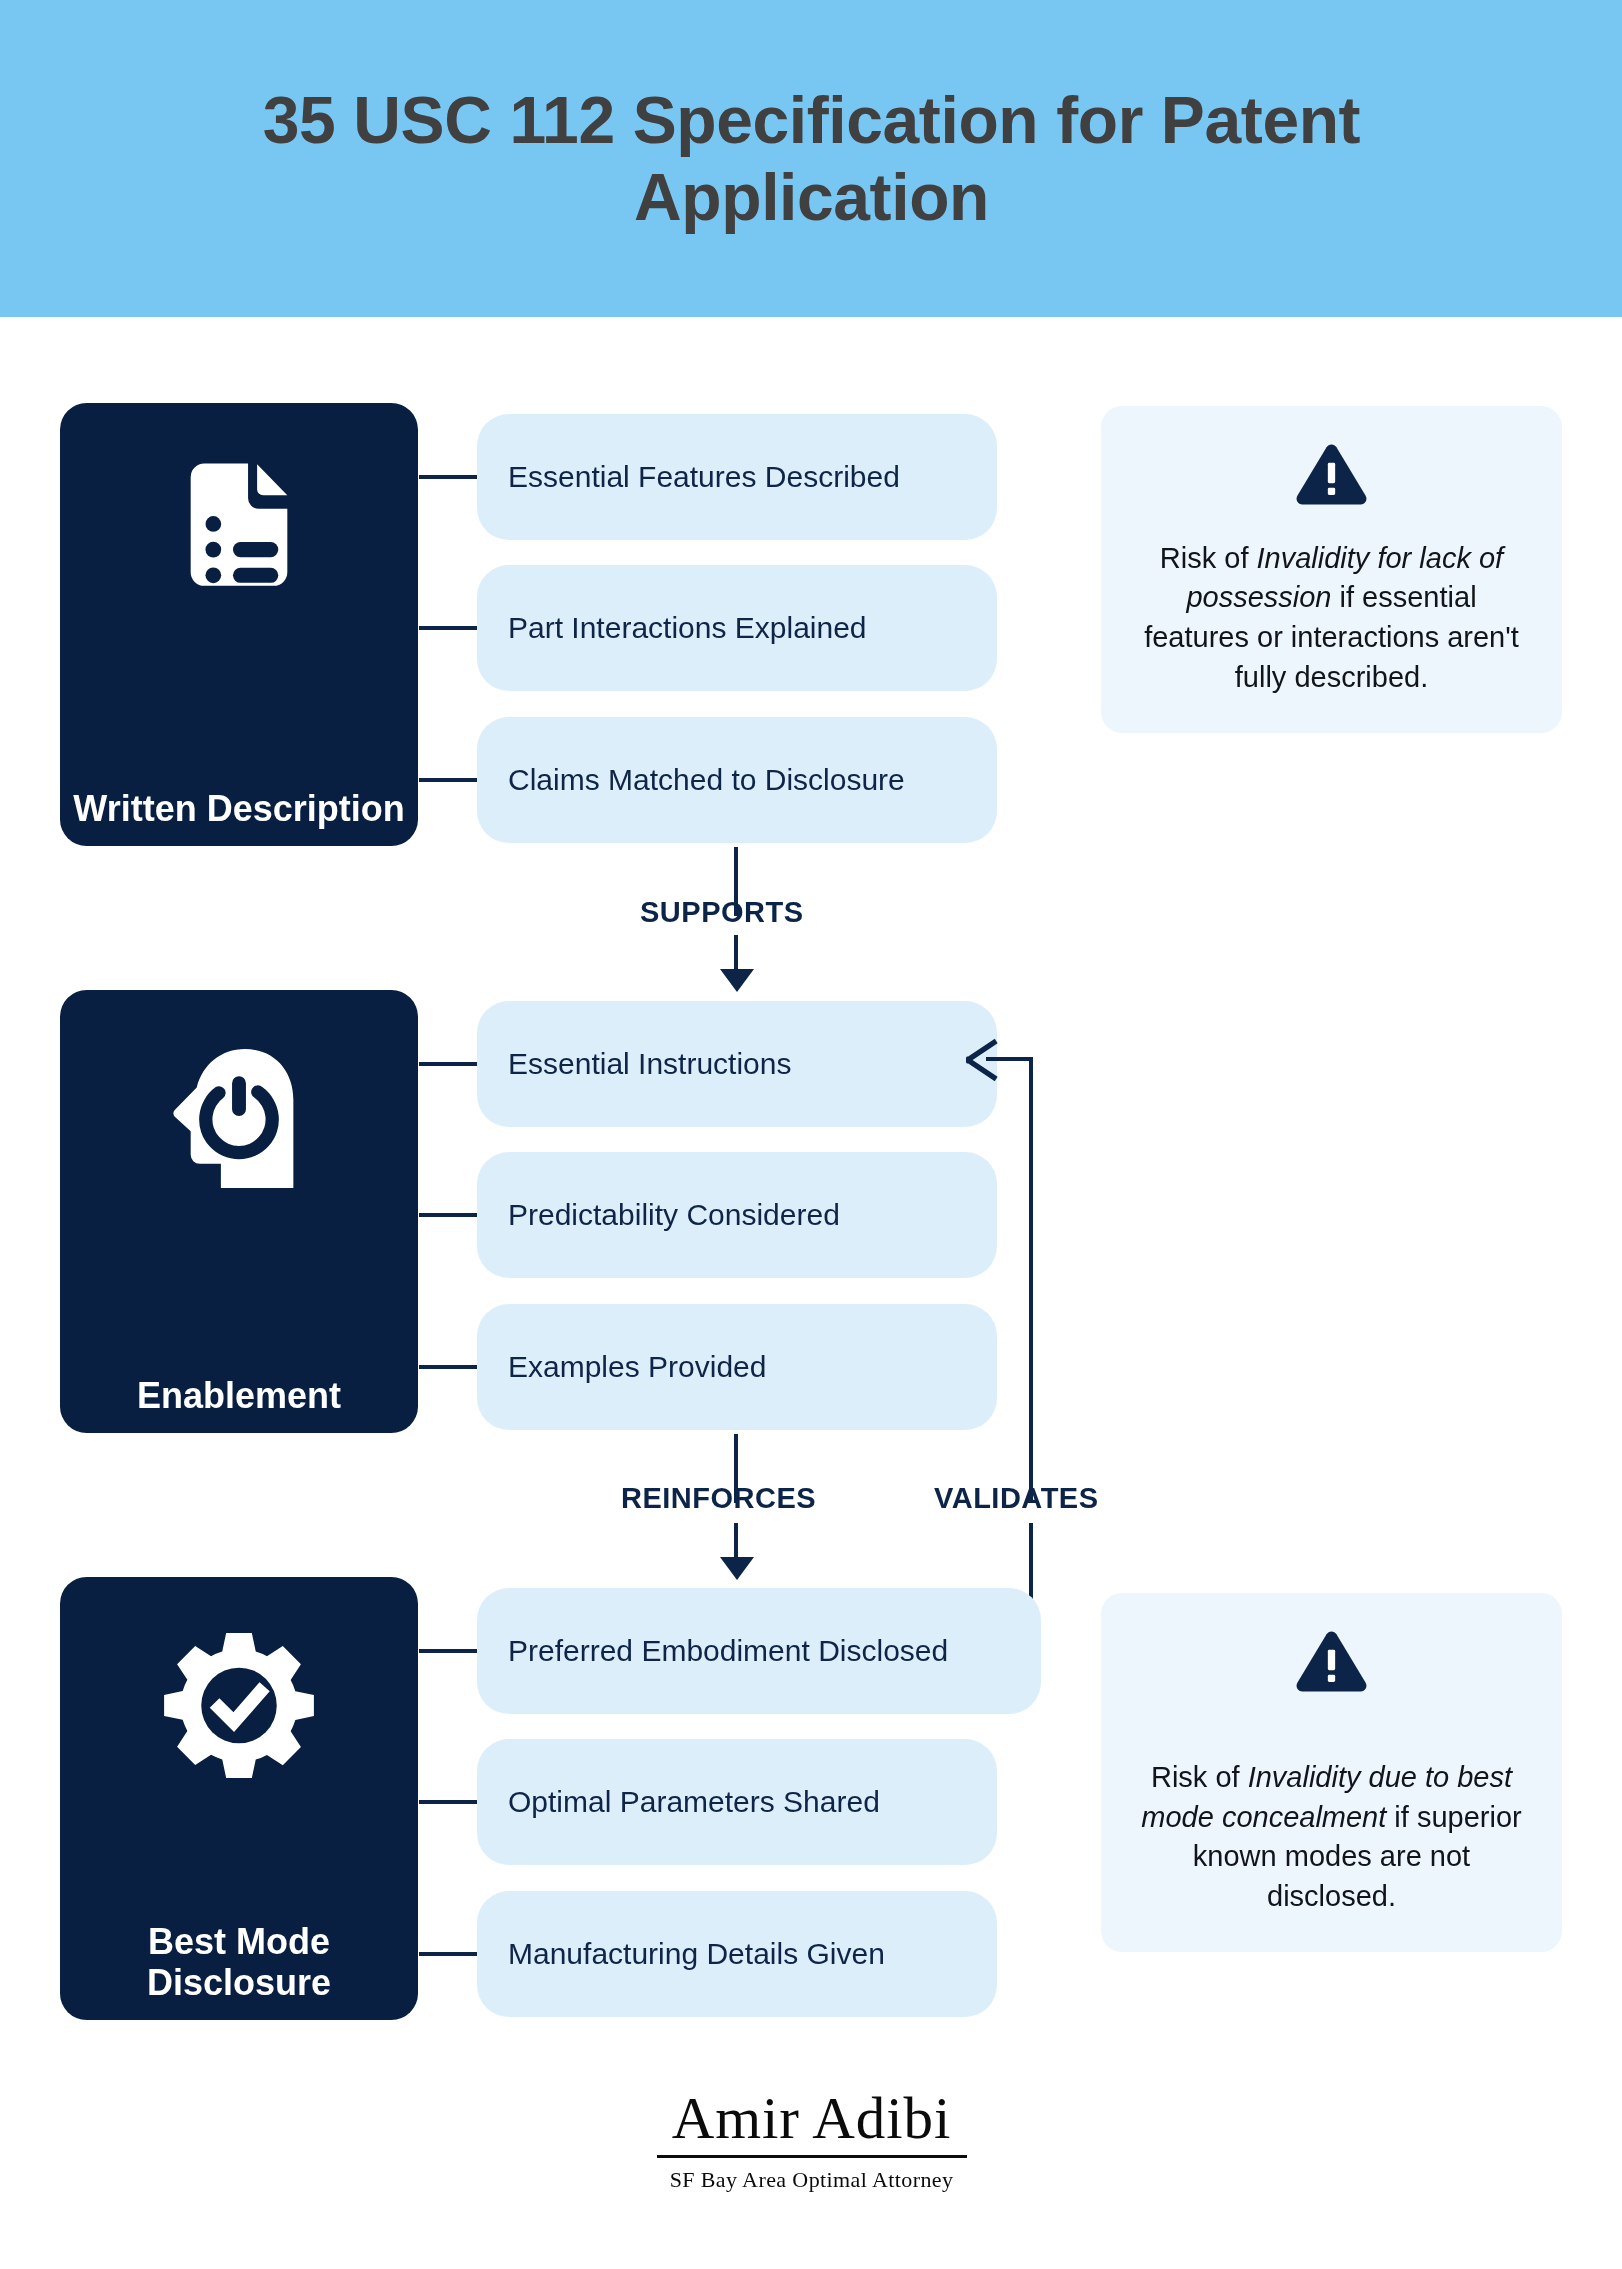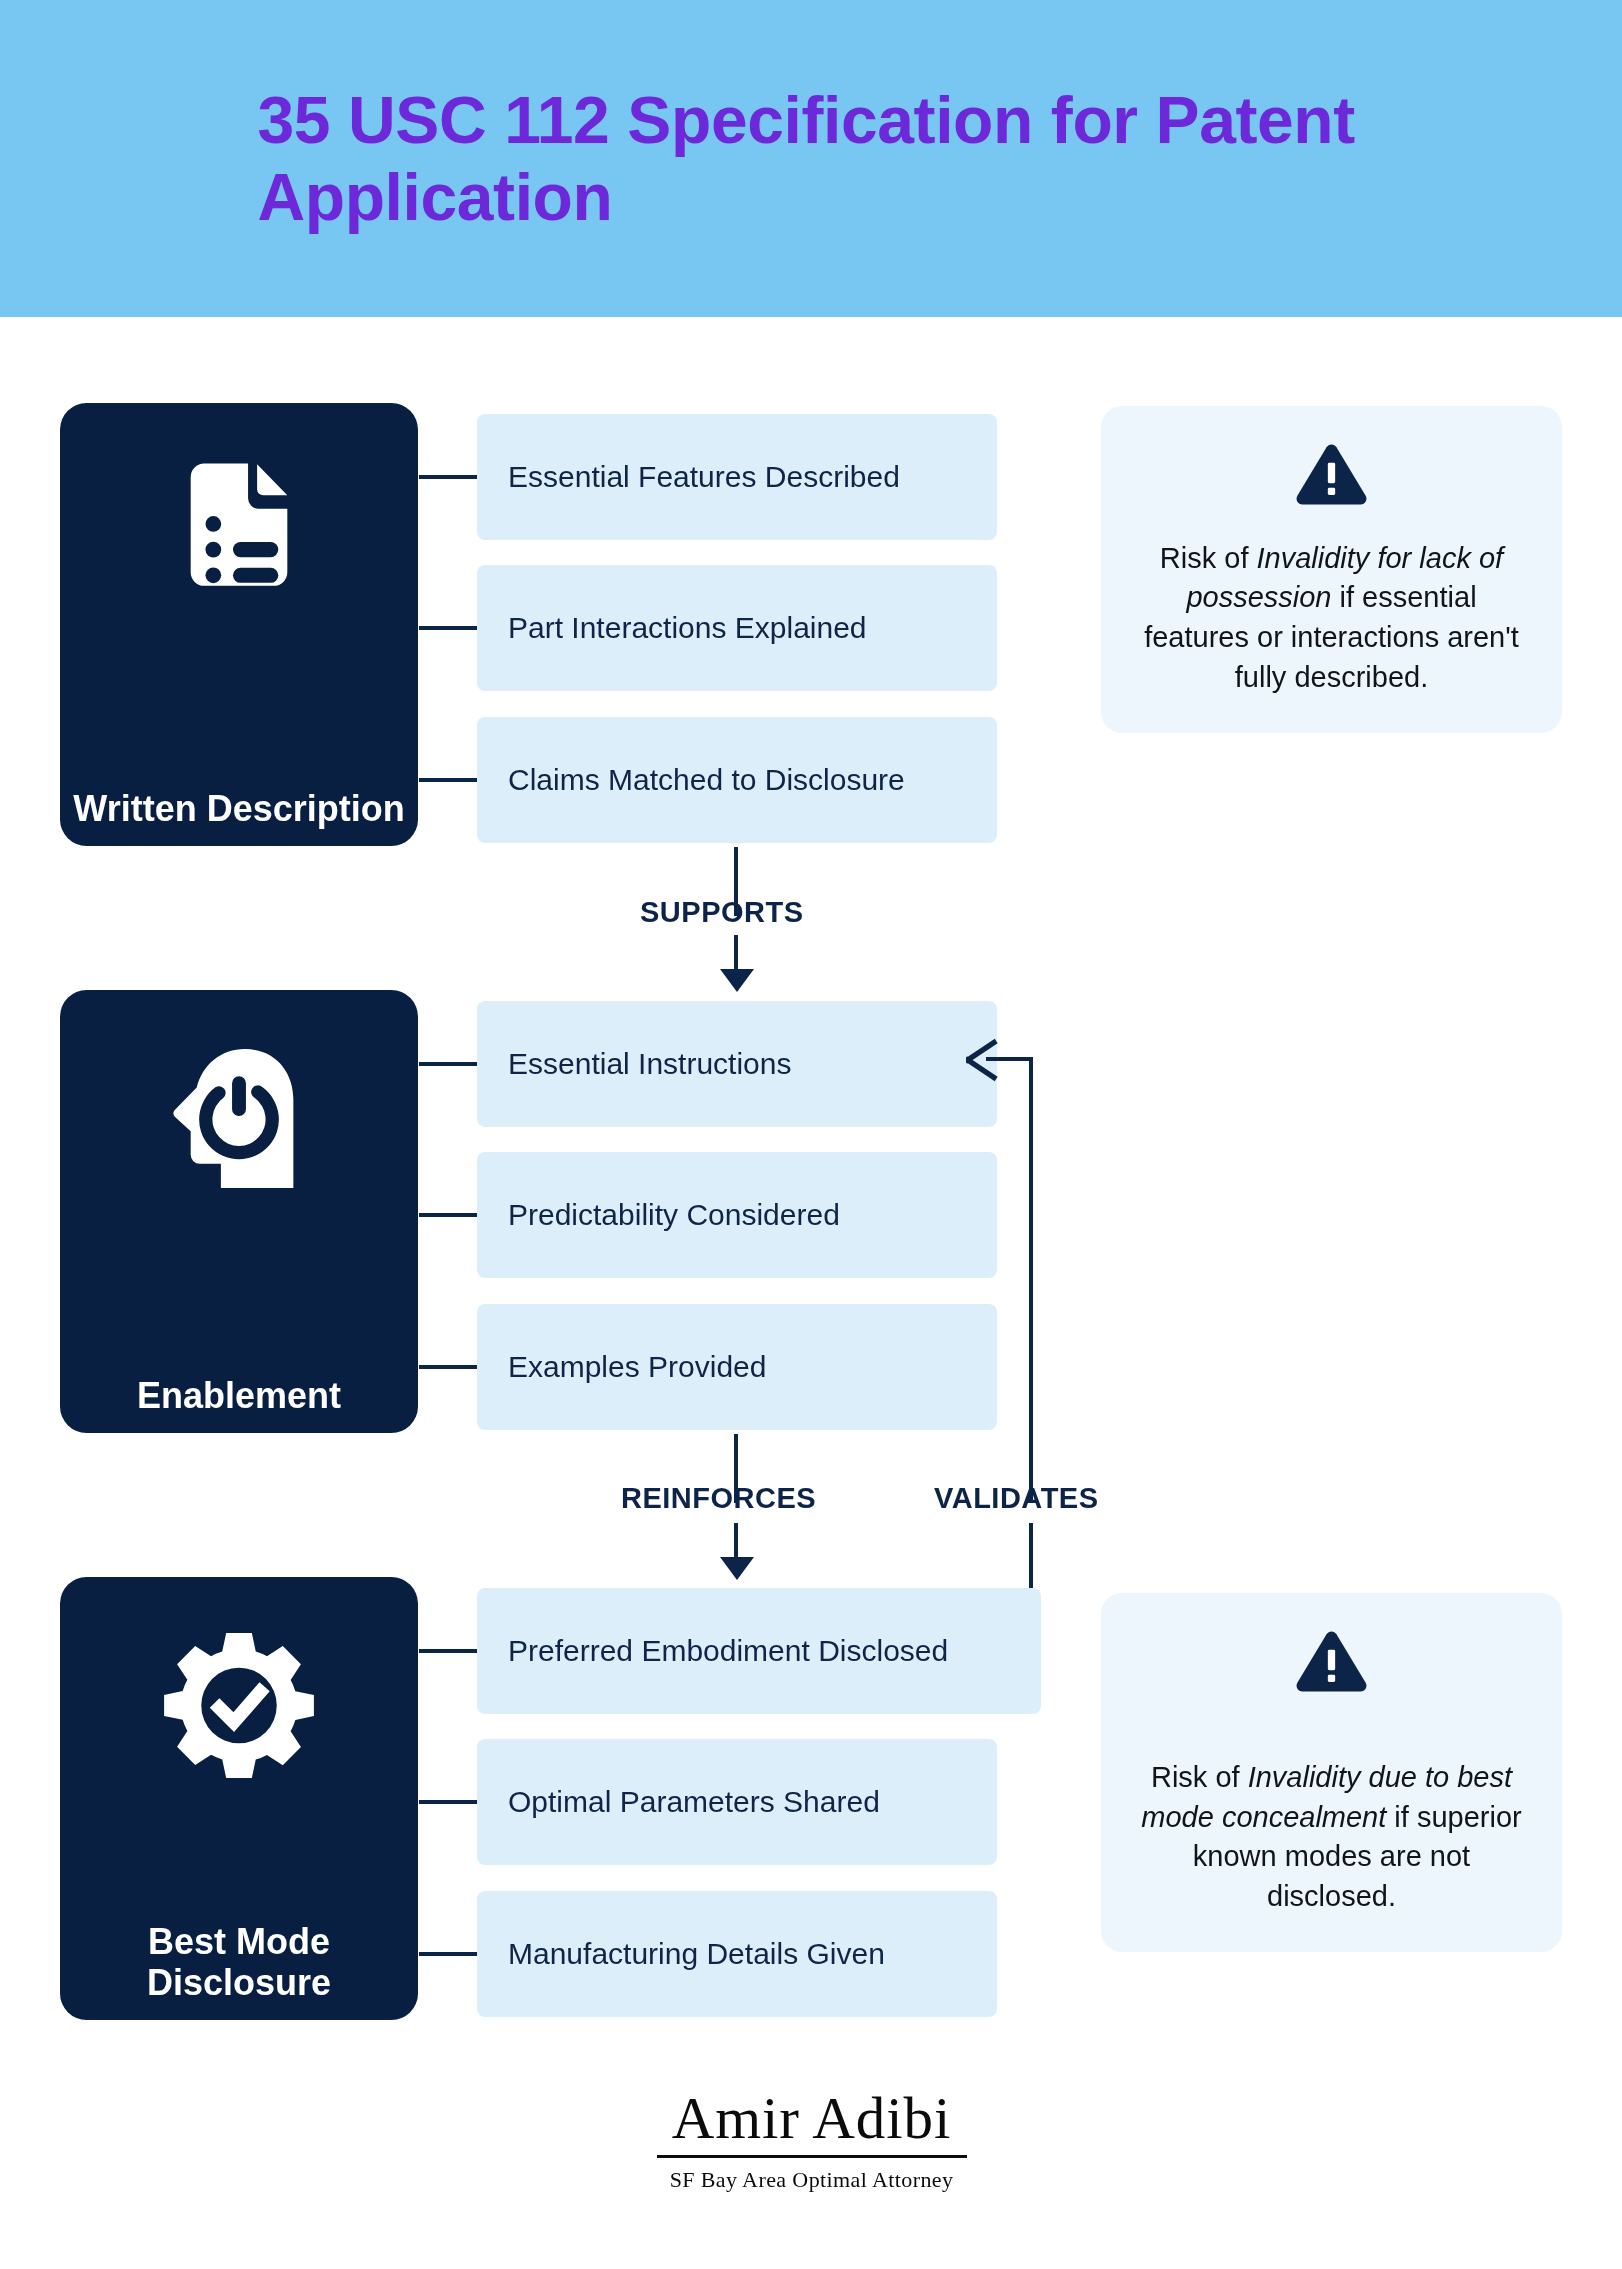--- a/index.html
+++ b/index.html
@@ -24,25 +24,25 @@
     position: absolute;
     left: 0; top: 0;
     width: 1623px;
     height: 317px;
     background: #78c6f2;
     display: flex;
     align-items: center;
     justify-content: center;
   }
   #header-title {
-    color: #6d28d9;
+    color: #404040;
     font-size: 66px;
     font-weight: 700;
     line-height: 1.16;
-    text-align: left;
+    text-align: center;
     letter-spacing: -0.4px;
     max-width: 1108px;
     font-stretch: condensed;
   }
 
   
   .section { position: absolute; left: 0; width: 1623px; }
   #section-0 { top: 403px;  height: 443px; }
   #section-1 { top: 990px; height: 443px; }
   #section-2 { top: 1577px; height: 443px; }
@@ -83,21 +83,21 @@
     padding: 0 8.9px;
   }
 
   
   .pill {
     position: absolute;
     left: 477px;
     width: 520px;
     height: 126px;
     background: #ddeefb;
-    border-radius: 8px;
+    border-radius: 32px;
     display: flex;
     align-items: center;
     padding-left: 31px;
   }
   .pill.wide { width: 564px; }
   .pill-text {
     color: #0e2548;
     font-size: 30px;
     line-height: 1.2;
   }

